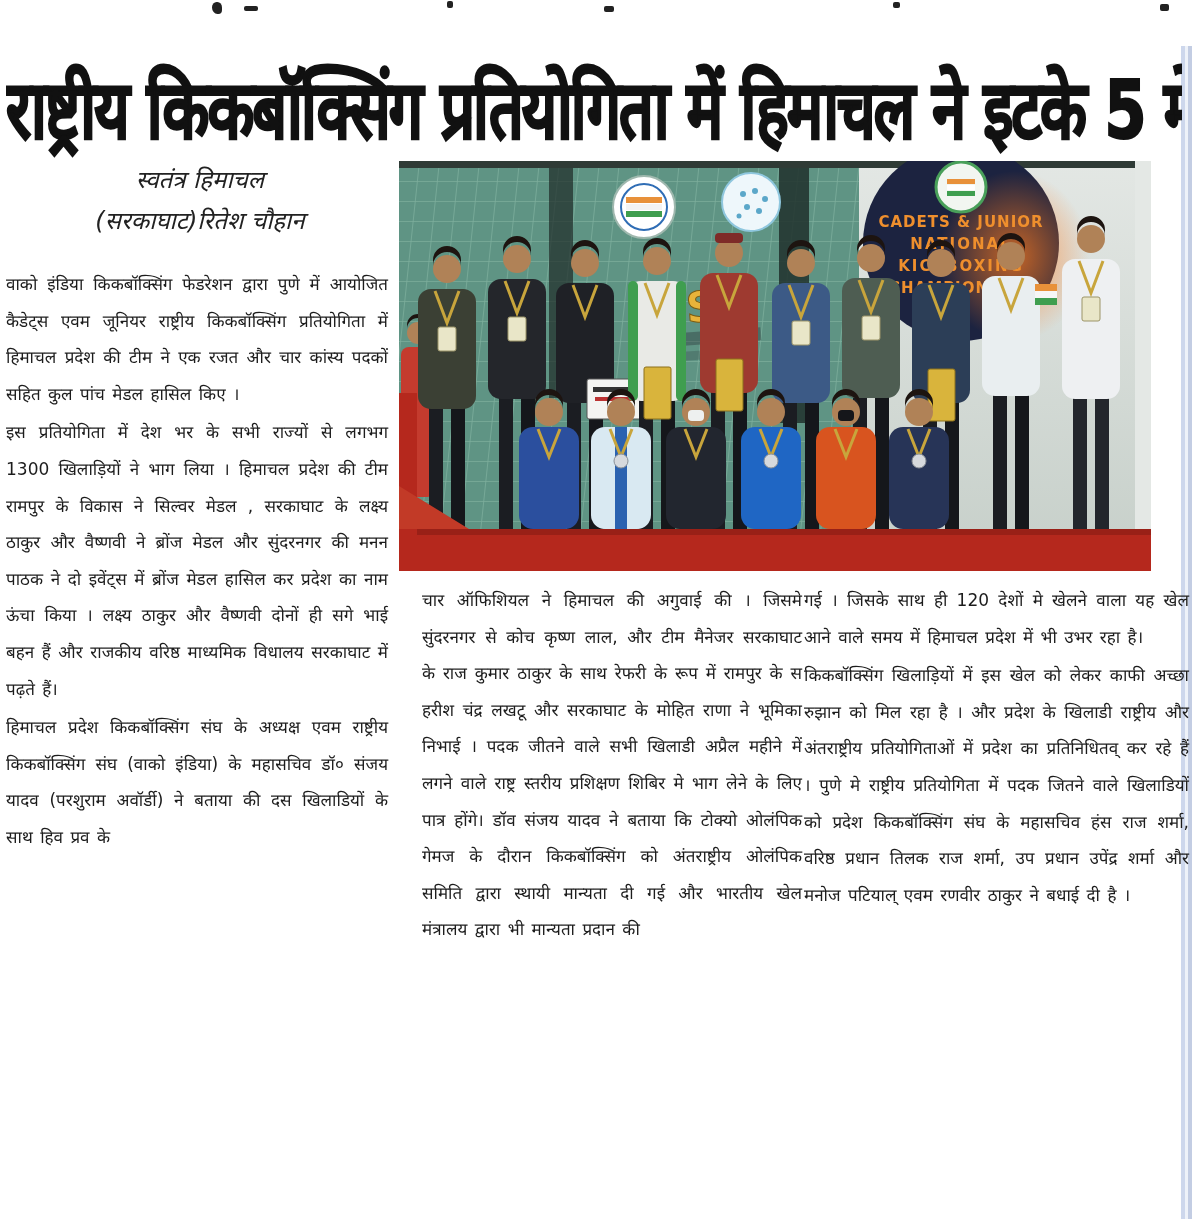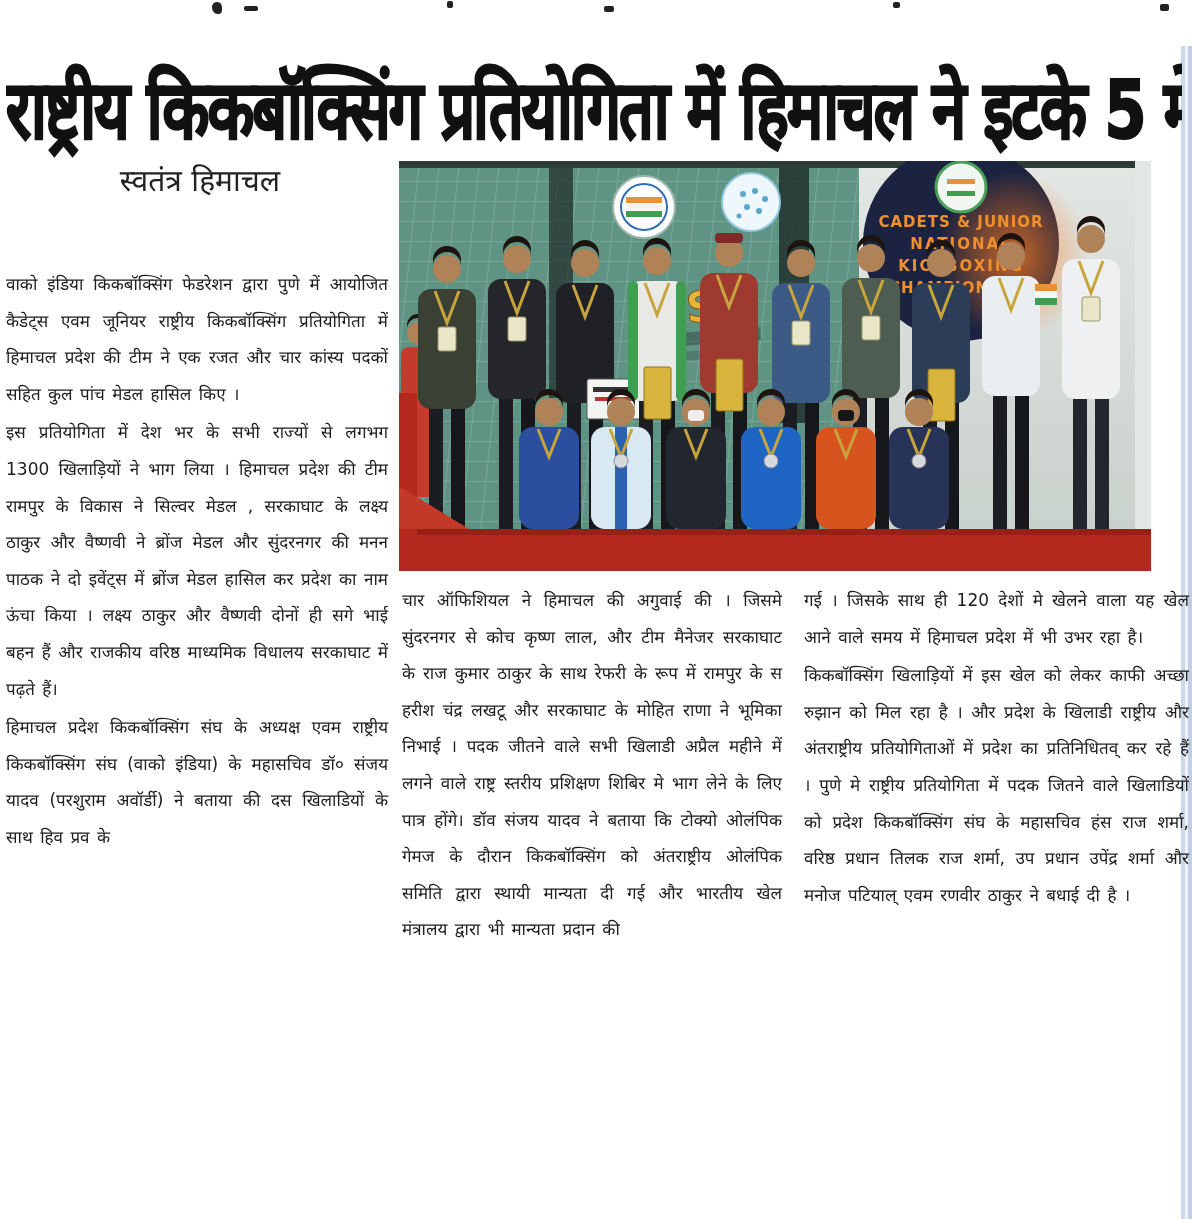--- a/index.html
+++ b/index.html
@@ -23,32 +23,32 @@
     position:absolute;left:6px;top:52px;width:1176px;height:104px;
     font-size:61px;font-weight:bold;color:#111;
     letter-spacing:-2px;white-space:nowrap;overflow:hidden;
     transform:scaleY(1.32);transform-origin:center top;
     -webkit-text-stroke:1.6px #111;
     line-height:88px;
   }
   
   #byline{
     position:absolute;left:18px;top:160px;width:364px;
-    text-align:center;font-size:30px;line-height:41px;color:#222;
+    text-align:center;font-size:24px;line-height:41px;color:#222;font-style:italic;
   }
   
   .col{
     position:absolute;
     font-size:17px;line-height:36.6px;
     text-align:justify;color:#1c1c1c;
     word-spacing:2px;
   }
   .col p{margin:0 0 2px 0;}
   #col-left  {left:6px;  top:266px;width:382px;}
-  #col-mid   {left:402px;top:582px;width:380px;}
+  #col-mid   {left:422px;top:582px;width:380px;}
   #col-right {left:795px;top:582px;width:385px;margin-left:9px;}
   
   #photo-wrap{
     position:absolute;left:399px;top:161px;width:752px;height:410px;
     background:#7dd3fc;overflow:hidden;
   }
   #photo-wrap svg{display:block;}
 </style>
 </head>
 <body>
@@ -61,20 +61,21 @@
   <div class="top-frag" style="left:604px;top:6px;width:10px;height:6px;"></div>
   <div class="top-frag" style="left:893px;top:2px;width:7px;height:6px;"></div>
   <div class="top-frag" style="left:1160px;top:4px;width:9px;height:7px;"></div>
 
   <div id="edge-strip"></div>
 
   <div id="headline">राष्ट्रीय किकबॉक्सिंग प्रतियोगिता में हिमाचल ने इटके 5 मेडल</div>
 
   <div id="byline">
     <div>स्वतंत्र हिमाचल</div>
+    <div>(सरकाघाट)रितेश चौहान</div>
   </div>
 
   <div id="photo-wrap">
     <svg width="752" height="410" viewBox="0 0 752 410" xmlns="http://www.w3.org/2000/svg">
       <defs>
         <pattern id="grid" width="20" height="20" patternUnits="userSpaceOnUse" patternTransform="skewX(-6)">
           <rect width="20" height="20" fill="none"></rect>
           <path d="M0 0H20M0 0V20" stroke="#86b7a4" stroke-width="1.6" opacity="0.75"></path>
         </pattern>
         <radialGradient id="glow" cx="50%" cy="50%" r="50%">

